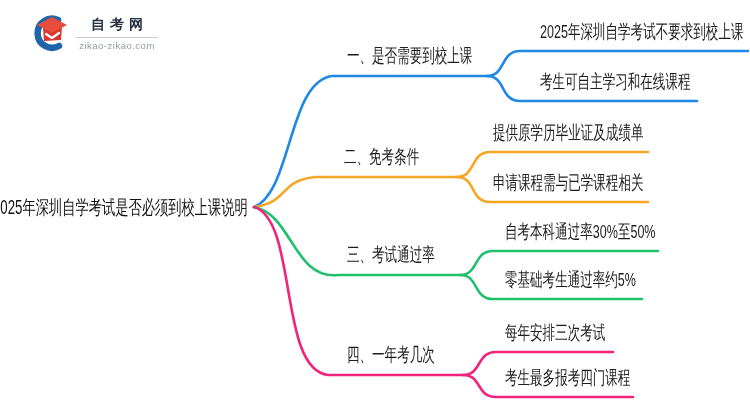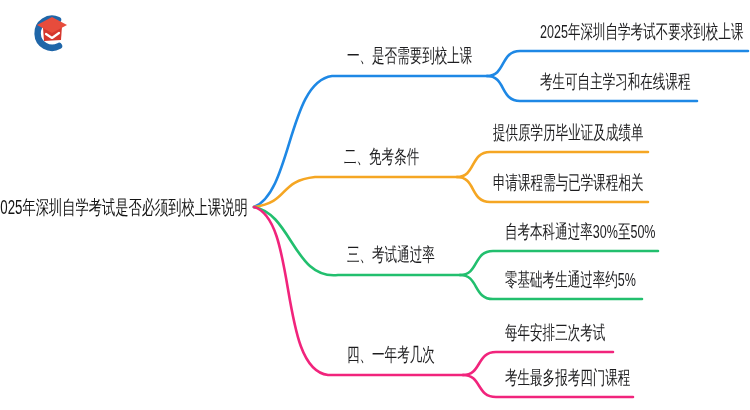--- a/index.html
+++ b/index.html
@@ -61,20 +61,25 @@
     </g>
   </svg>
 
   <div class="logo">
     <svg width="40" height="42" viewBox="0 0 40 42">
       <path d="M30,8 A14.5,14.5 0 1 0 31,34" stroke="#1f66a8" stroke-width="6.5" fill="none" stroke-linecap="round"></path>
       <polygon points="15,16 34,14 33,28 16,29" fill="#d5382e"></polygon>
       <polygon points="24,5 39,13 24,21 9,13" fill="#e74c3c"></polygon>
       <polyline points="18,22 24,26 31,21" stroke="#ffffff" stroke-width="2.2" fill="none" stroke-linecap="round" stroke-linejoin="round"></polyline>
     </svg>
+    <div class="logo-text">
+      <div class="logo-title">自考网</div>
+      <div class="logo-divider"></div>
+      <div class="logo-domain">zikao-zikao.com</div>
+    </div>
   </div>
 
   <div class="node central" style="right:502px;top:195px;">2025年深圳自学考试是否必须到校上课说明</div>
 
   <div class="node" style="left:347px;top:44px;">一、是否需要到校上课</div>
   <div class="node" style="left:540px;top:20px;">2025年深圳自学考试不要求到校上课</div>
   <div class="node" style="left:540px;top:70px;">考生可自主学习和在线课程</div>
 
   <div class="node" style="left:344px;top:145px;">二、免考条件</div>
   <div class="node" style="left:493px;top:121px;">提供原学历毕业证及成绩单</div>

